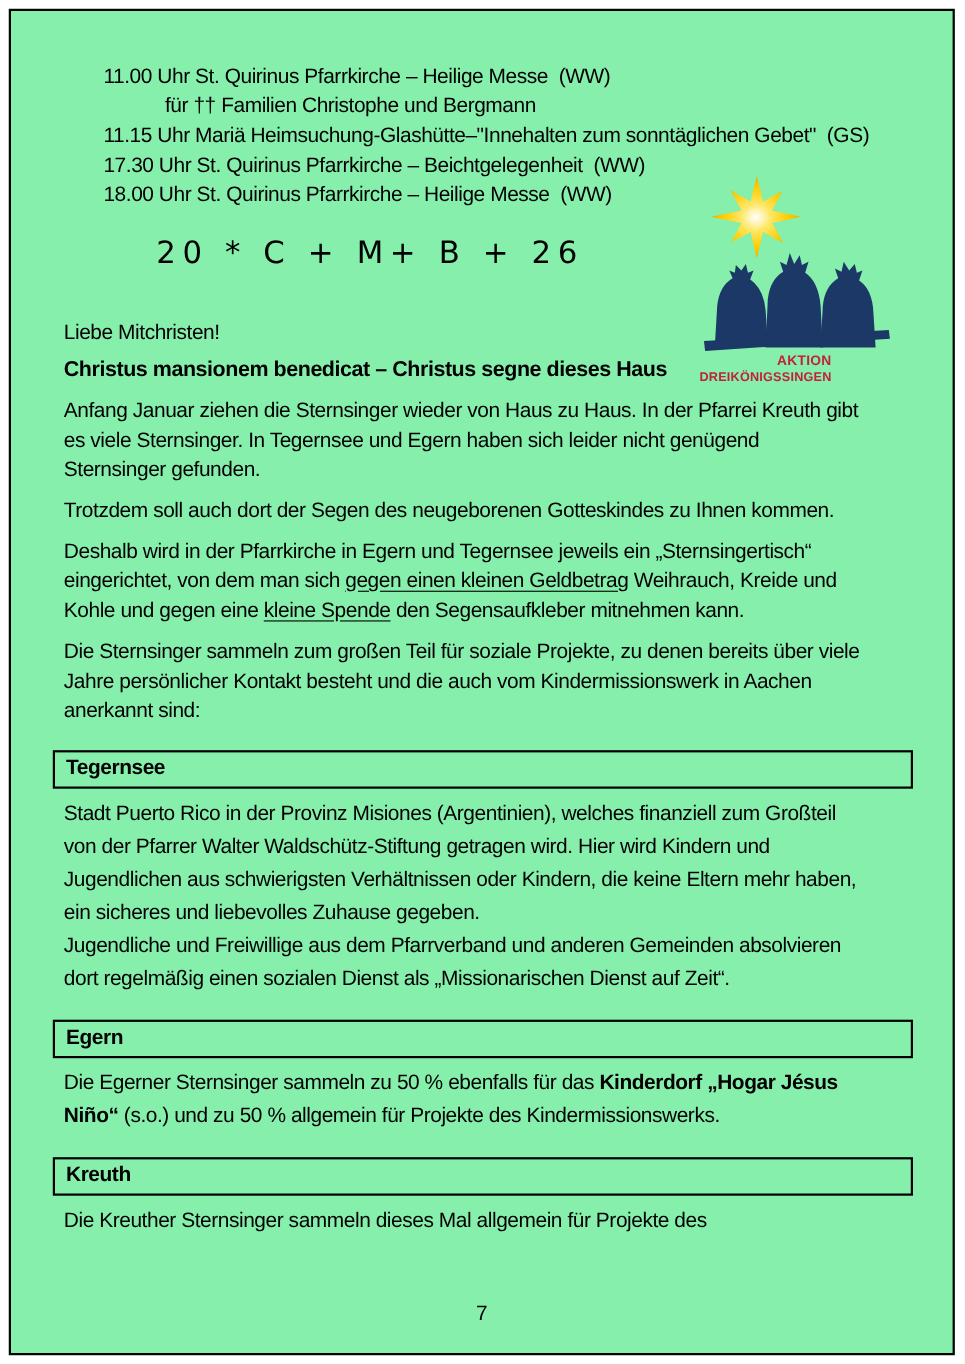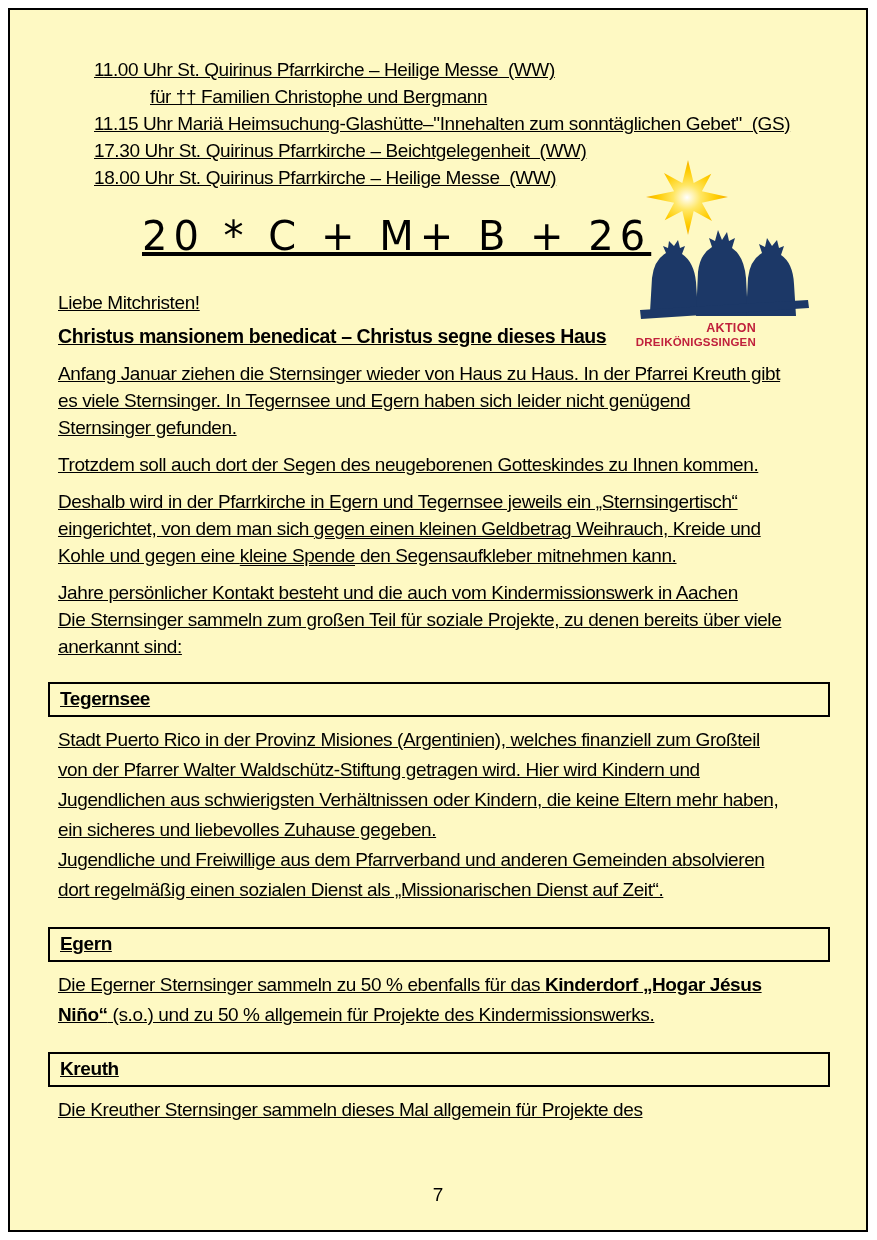--- a/index.html
+++ b/index.html
@@ -2,32 +2,32 @@
 <html><head>
 <meta charset="utf-8">
 <style>
   html, body { margin: 0; padding: 0; background: #ffffff; }
   body {
     width: 877px; height: 1240px; position: relative; overflow: hidden;
     font-family: "Liberation Sans", sans-serif; color: #000;
   }
   .page {
     position: absolute; top: 8px; left: 8px; right: 9px; bottom: 8px;
-    border: 2px solid #000; background: #fef9c3;
-    padding: 46px 0 0 48px; box-sizing: border-box; text-decoration: underline;
+    border: 2px solid #000; background: #86efac;
+    padding: 46px 0 0 48px; box-sizing: border-box;
   }
   .line {
     display: block; white-space: pre; font-size: 19px; line-height: 27px;
     letter-spacing: -0.4px;
   }
   .schedule { margin-left: 36px; }
   .schedule .indent { padding-left: 56px; }
   .blessing {
     margin: 22px 0 0 84px; height: 58px;
-    font-family: "DejaVu Sans", sans-serif; font-size: 40px;
+    font-family: "DejaVu Sans", sans-serif; font-size: 28px;
     letter-spacing: 6px; white-space: pre;
   }
   .salutation { margin-top: 18px; }
   .heading {
     margin: 6px 0 0 0; font-size: 19.5px; line-height: 28px;
     font-weight: bold; letter-spacing: -0.4px; white-space: pre;
   }
   .para { margin-top: 10px; }
   .para.loose { margin-top: 8px; }
   .loose .line { line-height: 30px; }
@@ -98,22 +98,22 @@
     <span class="line">Trotzdem soll auch dort der Segen des neugeborenen Gotteskindes zu Ihnen kommen.</span>
   </div>
 
   <div class="para">
     <span class="line">Deshalb wird in der Pfarrkirche in Egern und Tegernsee jeweils ein „Sternsingertisch“</span>
     <span class="line"><span>eingerichtet, von dem man sich </span><span class="u">gegen einen kleinen Geldbetrag</span><span> Weihrauch, Kreide und</span></span>
     <span class="line"><span>Kohle und gegen eine </span><span class="u">kleine Spende</span><span> den Segensaufkleber mitnehmen kann.</span></span>
   </div>
 
   <div class="para">
+    <span class="line">Die Sternsinger sammeln zum großen Teil für soziale Projekte, zu denen bereits über viele</span>
     <span class="line">Jahre persönlicher Kontakt besteht und die auch vom Kindermissionswerk in Aachen</span>
-    <span class="line">Die Sternsinger sammeln zum großen Teil für soziale Projekte, zu denen bereits über viele</span>
     <span class="line">anerkannt sind:</span>
   </div>
 
   <div class="section-box">
     <span>Tegernsee</span>
   </div>
 
   <div class="para loose">
     <span class="line">Stadt Puerto Rico in der Provinz Misiones (Argentinien), welches finanziell zum Großteil</span>
     <span class="line">von der Pfarrer Walter Waldschütz-Stiftung getragen wird. Hier wird Kindern und</span>

